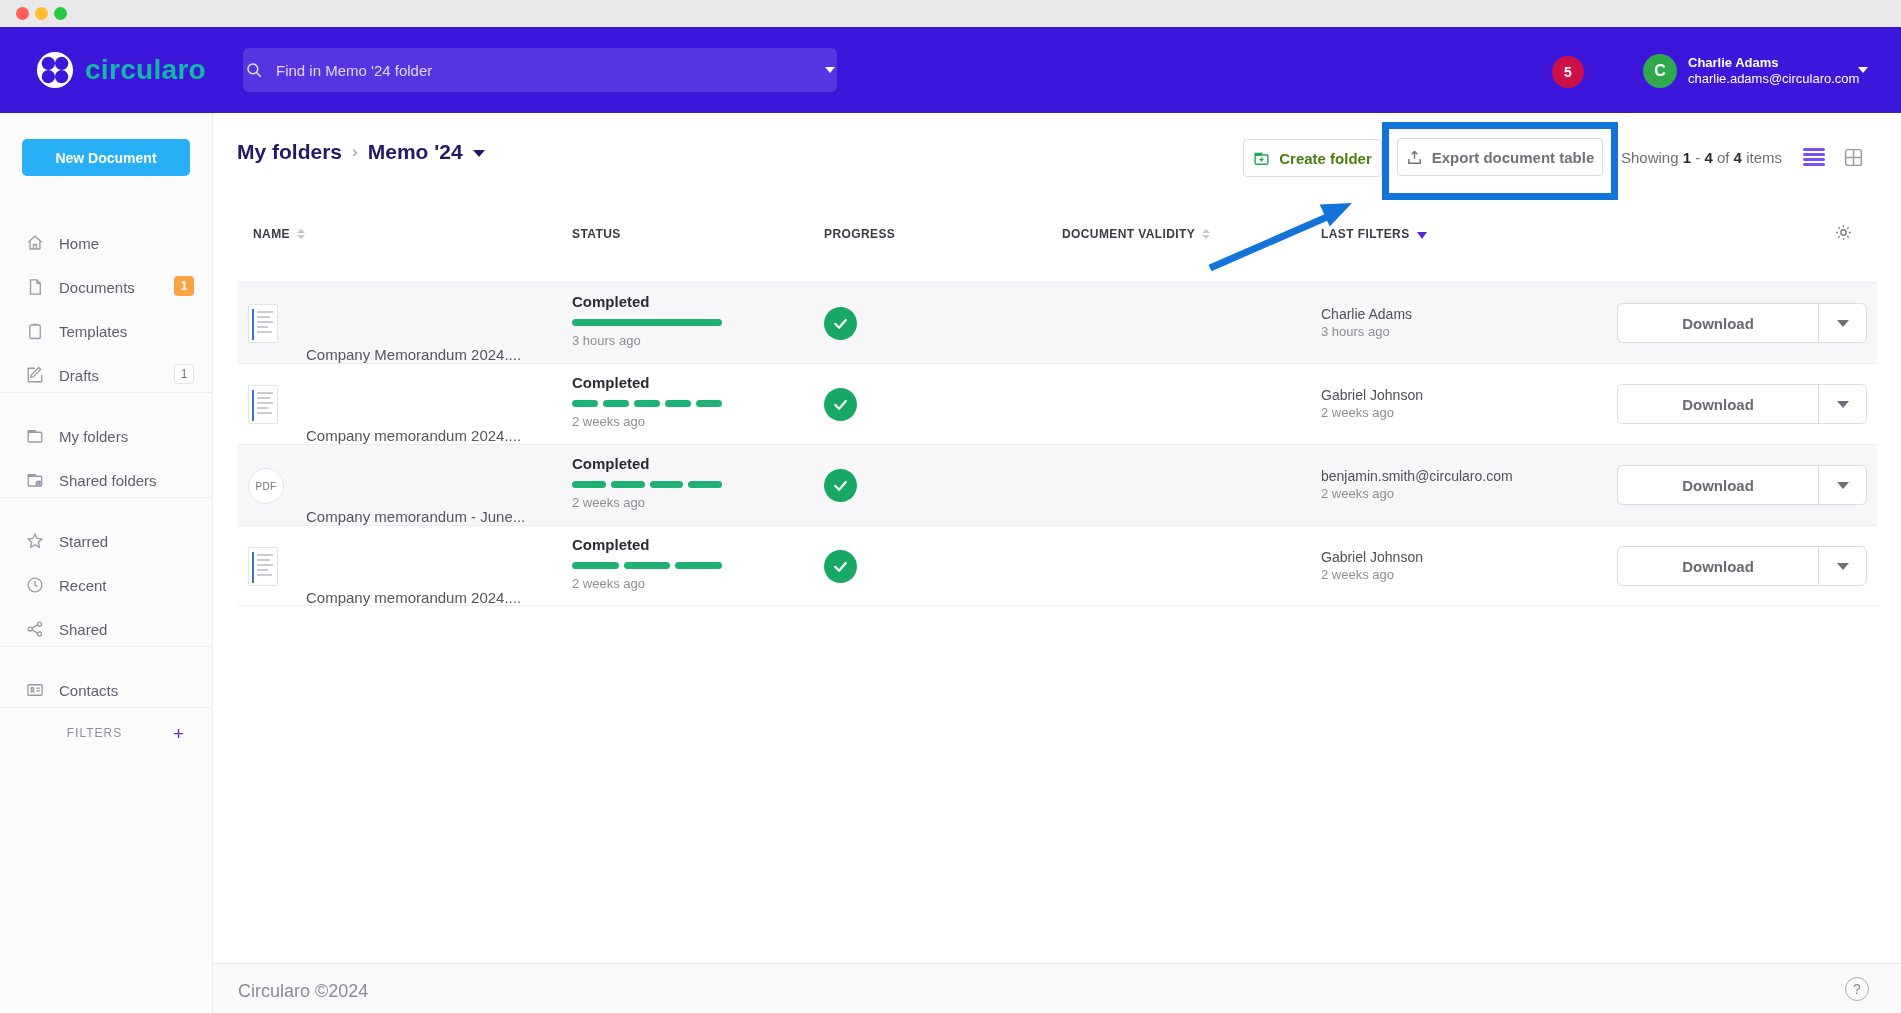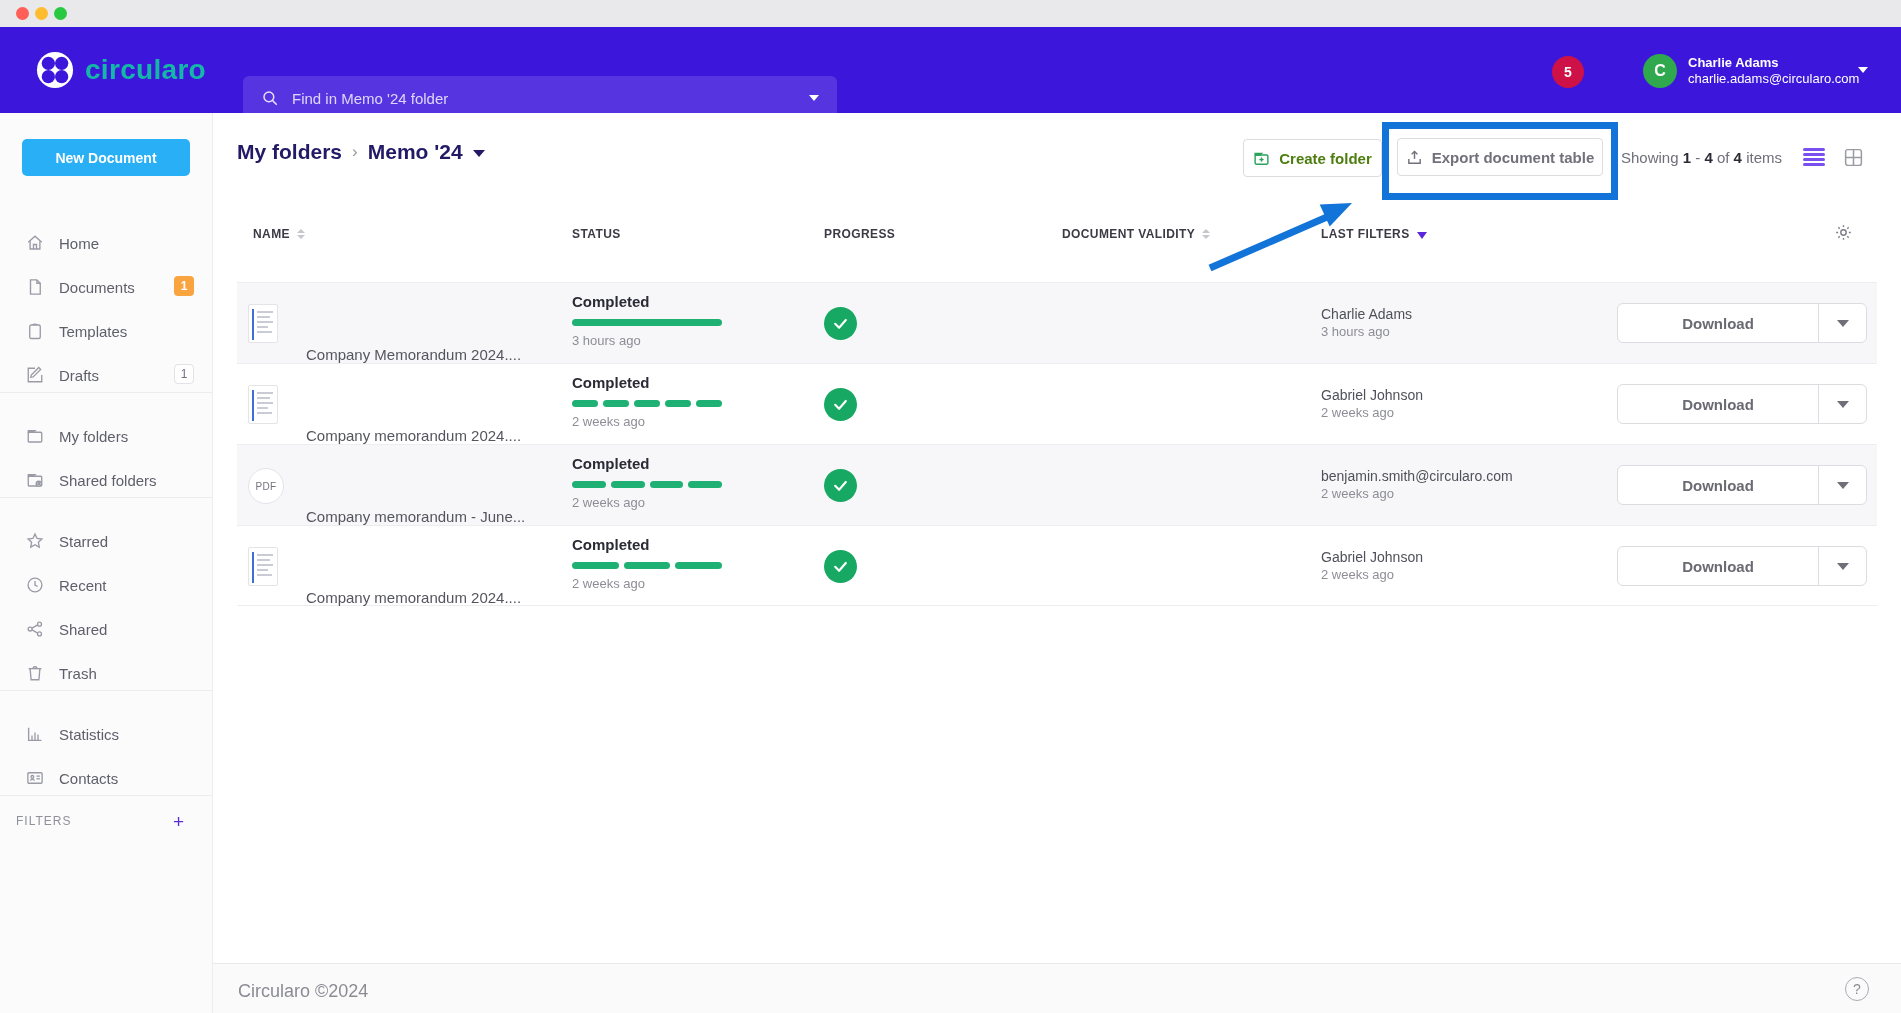--- a/index.html
+++ b/index.html
@@ -12,21 +12,21 @@
   .tl-dot { position:absolute; top:7px; width:13px; height:13px; border-radius:50%; }
   .tl-red { left:16px; background:#ff5f57; }
   .tl-yellow { left:35px; background:#febc2e; }
   .tl-green { left:54px; background:#28c840; }
 
   
   .appbar { position:absolute; left:0; top:27px; width:1901px; height:86px; background:#3d16dc; }
   .brand { position:absolute; left:36px; top:24px; display:flex; align-items:center; gap:11px; }
   .brand-text { color:#14b8a6; font-size:28px; font-weight:700; letter-spacing:.3px; }
   .searchbox { position:absolute; left:243px; top:21px; width:594px; height:44px; background:rgba(255,255,255,.13);
-    border-radius:6px; display:flex; align-items:center; padding:0 18px;margin-top:28px; }
+    border-radius:6px; display:flex; align-items:center; padding:0 2px; }
   .search-placeholder { color:rgba(255,255,255,.8); font-size:15px; margin-left:13px; flex:1; }
   .caret-down-white { width:0; height:0; border-left:5px solid transparent; border-right:5px solid transparent; border-top:6px solid #fff; }
   .notif-badge { position:absolute; left:1552px; top:29px; width:32px; height:32px; border-radius:50%; background:#ce1147;
     color:#fff; font-size:14px; font-weight:700; display:flex; align-items:center; justify-content:center; }
   .avatar { position:absolute; left:1643px; top:27px; width:34px; height:34px; border-radius:50%; background:#2fa84e;
     color:#fff; font-size:16px; font-weight:700; display:flex; align-items:center; justify-content:center; }
   .user-block { position:absolute; left:1688px; top:28px; color:#fff; }
   .user-name { font-size:13px; font-weight:600; line-height:16px; }
   .user-email { font-size:13px; line-height:16px; }
   .user-caret { position:absolute; left:1858px; top:40px; }
@@ -36,21 +36,21 @@
   .new-doc-btn { display:block; margin:26px auto 32px auto; width:168px; height:37px; background:#29aff5; border:none;
     border-radius:5px; color:#fff; font-size:14px; font-weight:700; font-family:"Liberation Sans",sans-serif; cursor:pointer; }
   .nav-item { height:44px; display:flex; align-items:flex-end; padding:0 18px 0 26px; cursor:pointer; }
   .nav-item svg { flex:0 0 18px; }
   .nav-label { margin-left:15px; font-size:15px; color:#5f5f6b; flex:1; }
   .nav-badge { min-width:20px; height:20px; border-radius:4px; font-size:12px; font-weight:700;
     display:flex; align-items:center; justify-content:center; padding:0 5px; }
   .badge-orange { background:#f9a43f; color:#fff; }
   .badge-outline { background:#fff; color:#73737e; border:1px solid #e2e2e7; font-weight:400; }
   .nav-divider { height:1px; background:#ececef; margin:8px 0; }
-  .filters-row { height:34px; display:flex; align-items:center; padding:0 28px 0 16px; }
+  .filters-row { height:34px; display:flex; align-items:center; padding:0 28px 0 16px;text-align:center; }
   .filters-label { font-size:12px; color:#90909a; letter-spacing:1px; flex:1; }
   .filters-plus { color:#5b2ed6; font-size:19px; font-weight:400; cursor:pointer; line-height:1; }
 
   
   .main { position:absolute; left:213px; top:113px; width:1688px; height:850px; background:#fff; }
 
   .breadcrumb { position:absolute; left:24px; top:27px; display:flex; align-items:center; gap:10px; }
   .crumb { font-size:21px; font-weight:700; color:#221a66; cursor:pointer; }
   .crumb-sep { font-size:17px; color:#9a9aa5; }
   .caret-navy { width:0; height:0; border-left:6px solid transparent; border-right:6px solid transparent; border-top:7px solid #221a66; margin-top:3px; }
@@ -226,38 +226,21 @@
     <div class="nav-item">
       <svg class="icon" width="18" height="18" viewBox="0 0 24 24" fill="none" stroke="#9b9ba6" stroke-width="1.8">
           <circle cx="5.5" cy="12" r="2.6"></circle>
           <circle cx="18" cy="5.5" r="2.6"></circle>
           <circle cx="18" cy="18.5" r="2.6"></circle>
           <line x1="8" y1="10.8" x2="15.6" y2="6.6"></line>
           <line x1="8" y1="13.2" x2="15.6" y2="17.4"></line>
         </svg>
       <span class="nav-label">Shared</span>
     </div>
-    <div class="nav-item">
-      <svg class="icon" width="18" height="18" viewBox="0 0 24 24" fill="none" stroke="#9b9ba6" stroke-width="1.8">
-          <path d="M5.5 6.5 L6.8 21 H17.2 L18.5 6.5"></path>
-          <line x1="3.5" y1="6.2" x2="20.5" y2="6.2"></line>
-          <path d="M9.5 6 C9.5 2.8 14.5 2.8 14.5 6"></path>
-        </svg>
-      <span class="nav-label">Trash</span>
-    </div>
     <div class="nav-divider"></div>
-    <div class="nav-item">
-      <svg class="icon" width="18" height="18" viewBox="0 0 24 24" fill="none" stroke="#9b9ba6" stroke-width="1.8">
-          <path d="M3.5 3.5 V20.5 H20.5"></path>
-          <line x1="8" y1="20" x2="8" y2="14"></line>
-          <line x1="12" y1="20" x2="12" y2="10"></line>
-          <line x1="16" y1="20" x2="16" y2="12.5"></line>
-        </svg>
-      <span class="nav-label">Statistics</span>
-    </div>
     <div class="nav-item">
       <svg class="icon" width="18" height="18" viewBox="0 0 24 24" fill="none" stroke="#9b9ba6" stroke-width="1.8">
           <rect x="2.5" y="5" width="19" height="14" rx="1.5"></rect>
           <circle cx="8.5" cy="10.5" r="1.8"></circle>
           <path d="M5.8 15.5 C6.2 13.3 10.8 13.3 11.2 15.5"></path>
           <line x1="14" y1="9.5" x2="18.5" y2="9.5"></line>
           <line x1="14" y1="13" x2="18.5" y2="13"></line>
         </svg>
       <span class="nav-label">Contacts</span>
     </div>

